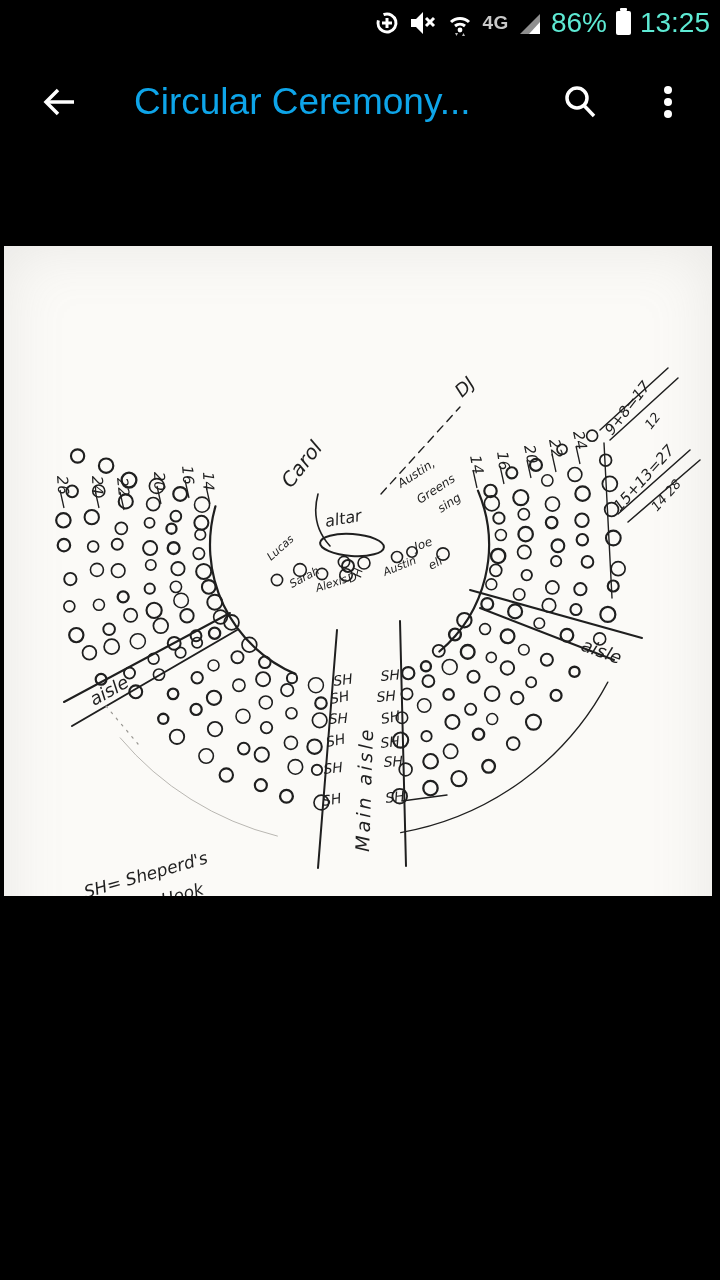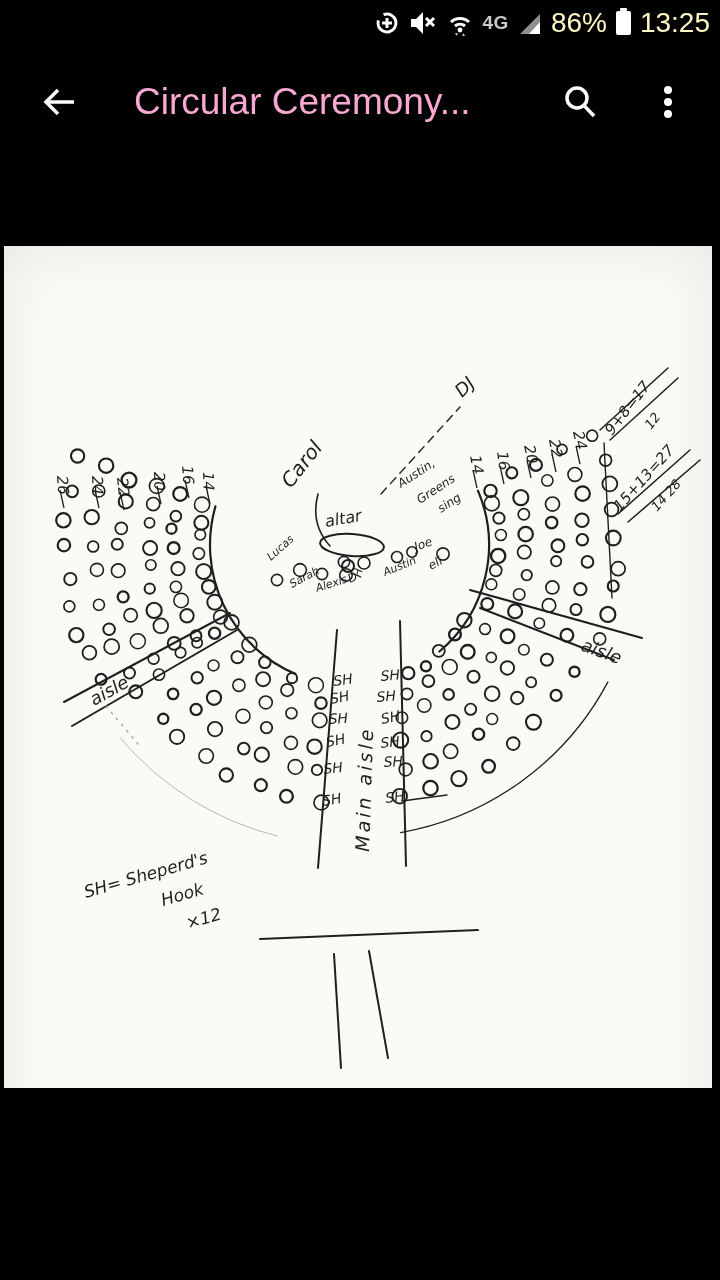--- a/index.html
+++ b/index.html
@@ -1,31 +1,31 @@
 <!DOCTYPE html>
 <html><head>
 <meta charset="utf-8">
 <style>
   html,body{margin:0;padding:0;background:#000;}
-  .screen{position:relative;width:720px;height:1088px;background:#000;overflow:hidden;
+  .screen{position:relative;width:720px;height:896px;background:#000;overflow:hidden;
           font-family:"Liberation Sans",sans-serif;}
   
   .status-bar{position:absolute;top:0;left:0;width:720px;height:46px;
               display:flex;align-items:center;justify-content:flex-end;
               gap:9px;padding-right:10px;box-sizing:border-box;color:#fff;}
-  .status-bar .txt{font-size:28px;color:#fef9c3;}
+  .status-bar .txt{font-size:28px;color:#5eead4;}
   .net-label{font-size:19px;color:#c9c9c9;font-weight:bold;letter-spacing:.5px;}
   .battery{width:15px;height:24px;background:#fff;border-radius:2px;position:relative;}
   .battery:before{content:"";position:absolute;top:-3px;left:4px;width:7px;height:3px;background:#fff;border-radius:1px;}
   .sicon{display:block;}
   
   .app-bar{position:absolute;top:46px;left:0;width:720px;height:112px;
            display:flex;align-items:center;box-sizing:border-box;
            padding:0 40px 0 38px;color:#fff;}
-  .app-title{font-size:37px;font-weight:400;color:#f9a8d4;margin-left:52px;
+  .app-title{font-size:37px;font-weight:400;color:#0ea5e9;margin-left:52px;
              white-space:nowrap;flex:1 1 auto;overflow:hidden;}
   .iconbtn{background:none;border:none;padding:0;display:flex;align-items:center;justify-content:center;cursor:pointer;}
   .back-btn{width:44px;height:44px;}
   .search-btn{width:44px;height:44px;margin-right:54px;}
   .menu-btn{width:24px;height:44px;}
   
   .photo{position:absolute;top:246px;left:4px;width:708px;height:911px;
          background:#fbfaf7;box-shadow:inset 0 0 60px rgba(150,150,150,.18);}
   .photo svg{display:block;width:708px;height:911px;}
   .hand{font-family:"DejaVu Sans",sans-serif;font-style:italic;}

